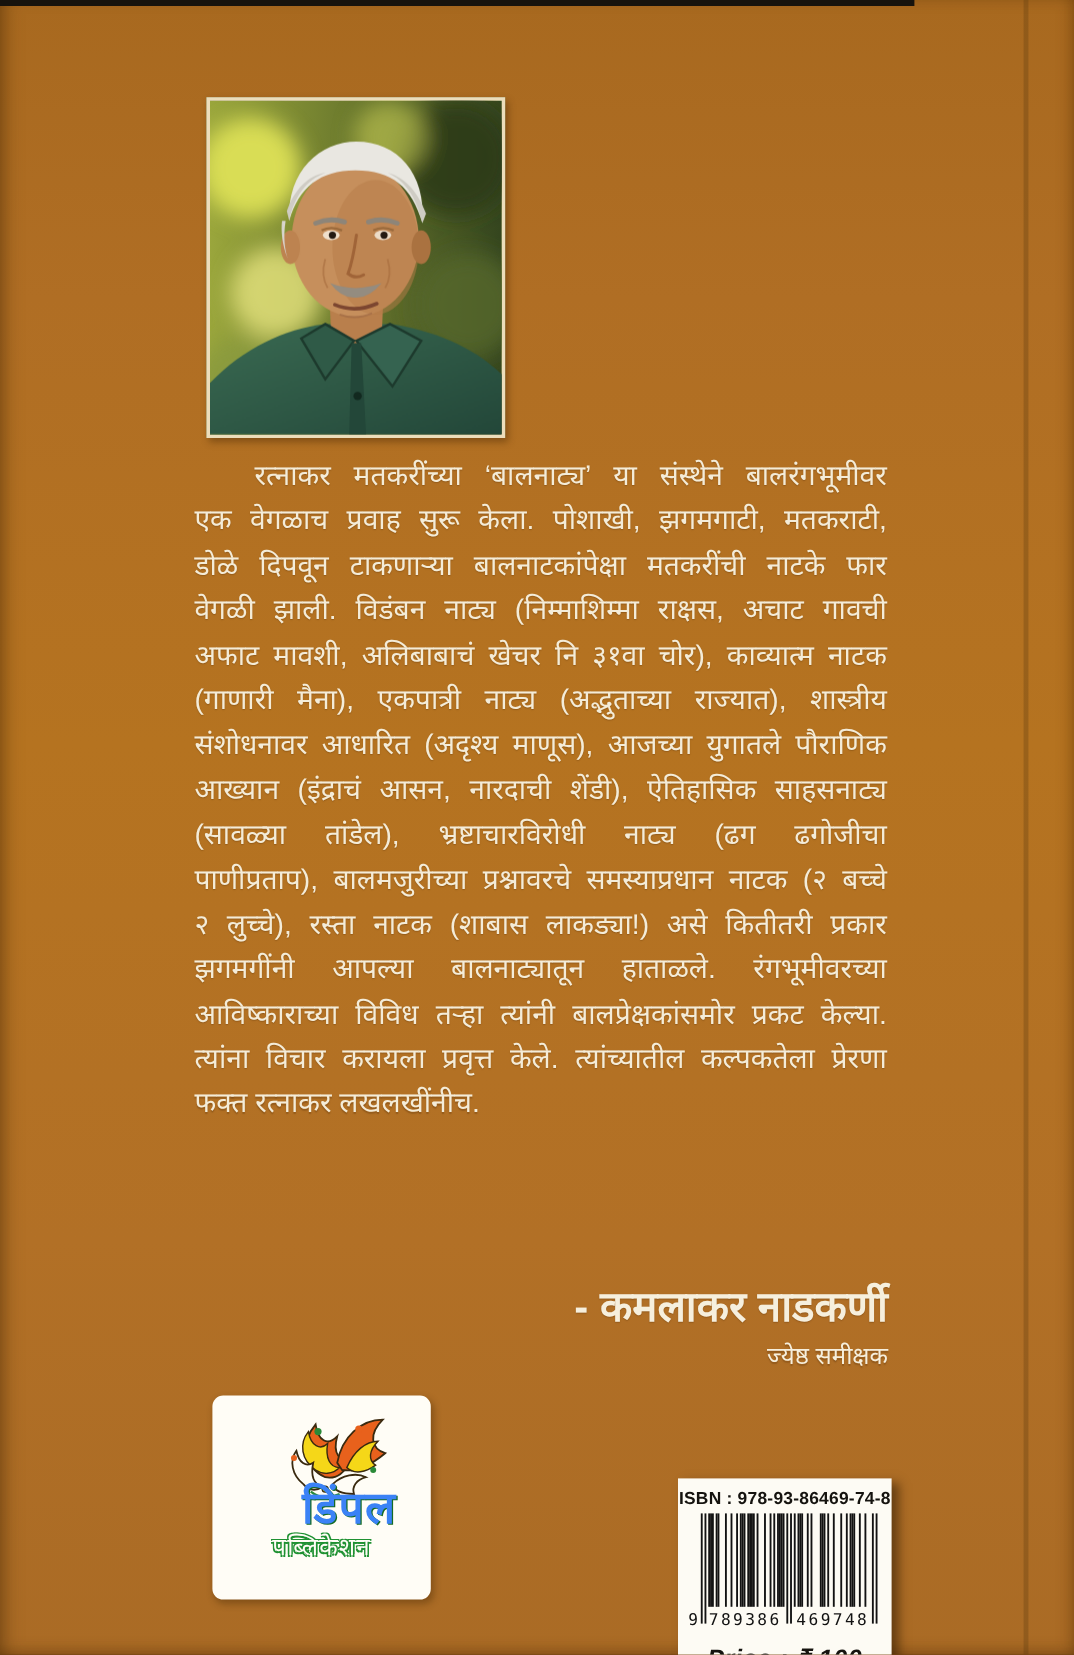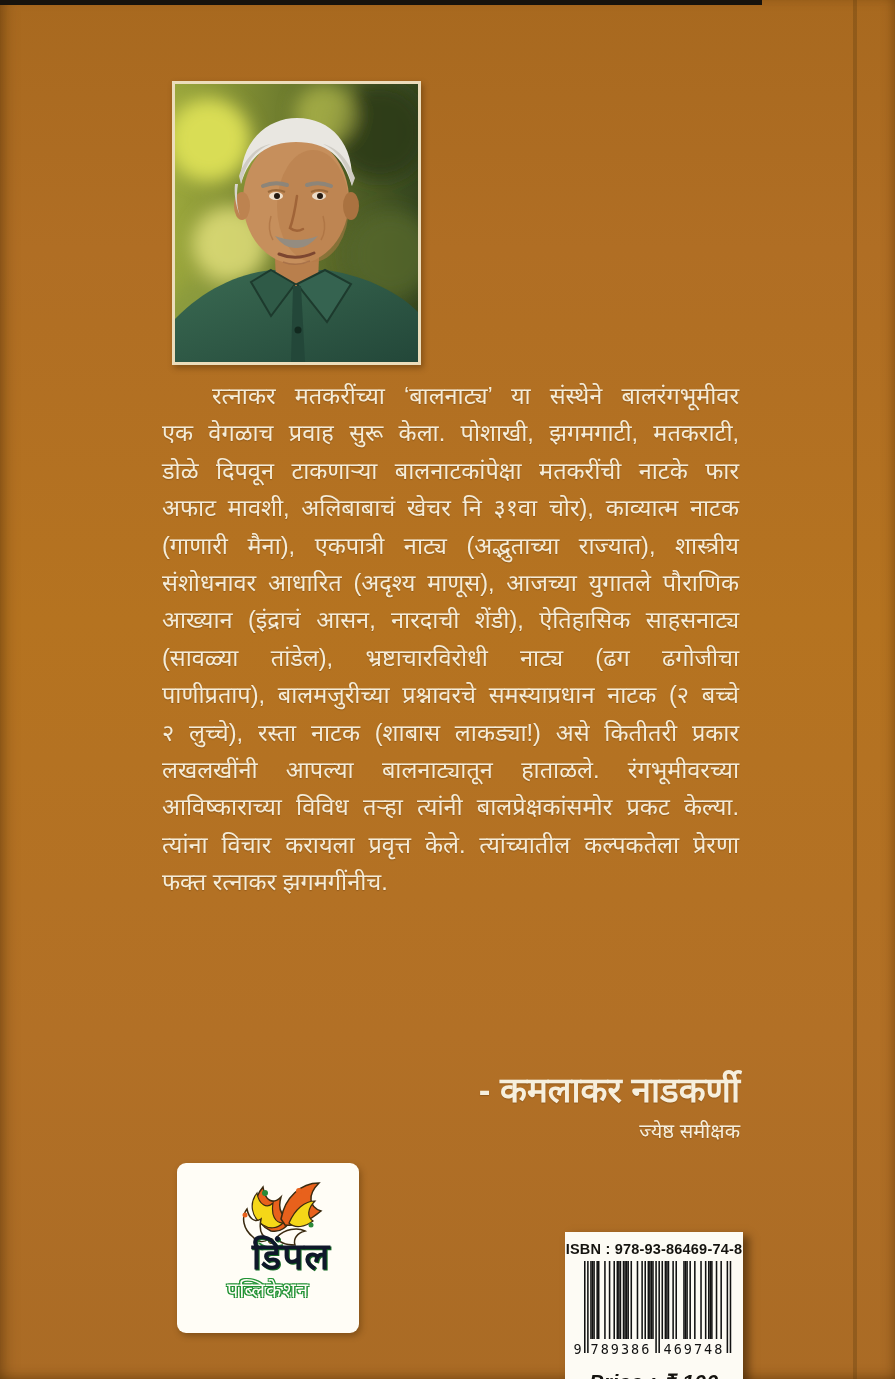--- a/index.html
+++ b/index.html
@@ -59,21 +59,21 @@
   .attribution .title{font-size:20px;line-height:34px;margin-top:6px;}
   
   .logo-box{
     position:absolute;left:177px;top:1163px;width:182px;height:170px;
     background:#fffdf6;border-radius:9px;
     box-shadow:2px 3px 6px rgba(70,40,5,.4);
     text-align:center;
   }
   .logo-box svg{display:block;margin:4px auto 0 auto;}
   .logo-name{
-    color:#0f172a;font-weight:900;font-size:37px;line-height:36px;
+    color:#3b82f6;font-weight:900;font-size:37px;line-height:36px;
     letter-spacing:1px;margin-top:-48px;
     text-shadow:1px 1px 0 #156b24;
     padding-left:46px;
   }
   .logo-sub{
     font-size:20px;line-height:26px;color:#fffdf6;
     text-shadow:-1.2px -1.2px 0 #1f9132,1.2px -1.2px 0 #1f9132,
                 -1.2px 1.2px 0 #1f9132,1.2px 1.2px 0 #1f9132;
     margin-top:2px;letter-spacing:1px;text-align:center;
   }
@@ -169,31 +169,32 @@
 
       <path d="M96,132 Q92,146 98,156" stroke="#a76d3d" stroke-width="1.5" fill="none" opacity=".6"></path>
       <path d="M148,132 Q152,146 146,156" stroke="#a76d3d" stroke-width="1.5" fill="none" opacity=".6"></path>
     </svg>
   </div>
 
   <div class="blurb" id="blurb">
       <div class="blurb-line">रत्नाकर मतकरींच्या ‘बालनाट्य’ या संस्थेने बालरंगभूमीवर</div>
       <div class="blurb-line">एक वेगळाच प्रवाह सुरू केला. पोशाखी, झगमगाटी, मतकराटी,</div>
       <div class="blurb-line">डोळे दिपवून टाकणाऱ्या बालनाटकांपेक्षा मतकरींची नाटके फार</div>
+      <div class="blurb-line">वेगळी झाली. विडंबन नाट्य (निम्माशिम्मा राक्षस, अचाट गावची</div>
       <div class="blurb-line">अफाट मावशी, अलिबाबाचं खेचर नि ३१वा चोर), काव्यात्म नाटक</div>
       <div class="blurb-line">(गाणारी मैना), एकपात्री नाट्य (अद्भुताच्या राज्यात), शास्त्रीय</div>
       <div class="blurb-line">संशोधनावर आधारित (अदृश्य माणूस), आजच्या युगातले पौराणिक</div>
       <div class="blurb-line">आख्यान (इंद्राचं आसन, नारदाची शेंडी), ऐतिहासिक साहसनाट्य</div>
       <div class="blurb-line">(सावळ्या तांडेल), भ्रष्टाचारविरोधी नाट्य (ढग ढगोजीचा</div>
       <div class="blurb-line">पाणीप्रताप), बालमजुरीच्या प्रश्नावरचे समस्याप्रधान नाटक (२ बच्चे</div>
       <div class="blurb-line">२ लुच्चे), रस्ता नाटक (शाबास लाकड्या!) असे कितीतरी प्रकार</div>
-      <div class="blurb-line">लखलखींनी आपल्या बालनाट्यातून हाताळले. रंगभूमीवरच्या</div>
+      <div class="blurb-line">झगमगींनी आपल्या बालनाट्यातून हाताळले. रंगभूमीवरच्या</div>
       <div class="blurb-line">आविष्काराच्या विविध तऱ्हा त्यांनी बालप्रेक्षकांसमोर प्रकट केल्या.</div>
       <div class="blurb-line">त्यांना विचार करायला प्रवृत्त केले. त्यांच्यातील कल्पकतेला प्रेरणा</div>
-      <div class="blurb-line last">फक्त रत्नाकर झगमगींनीच.</div>
+      <div class="blurb-line last">फक्त रत्नाकर लखलखींनीच.</div>
     </div>
 
   <div class="attribution">
     <div class="name">- कमलाकर नाडकर्णी</div>
     <div class="title">ज्येष्ठ समीक्षक</div>
   </div>
 
   <div class="logo-box">
     <svg width="150" height="120" viewBox="0 0 150 120">
 

